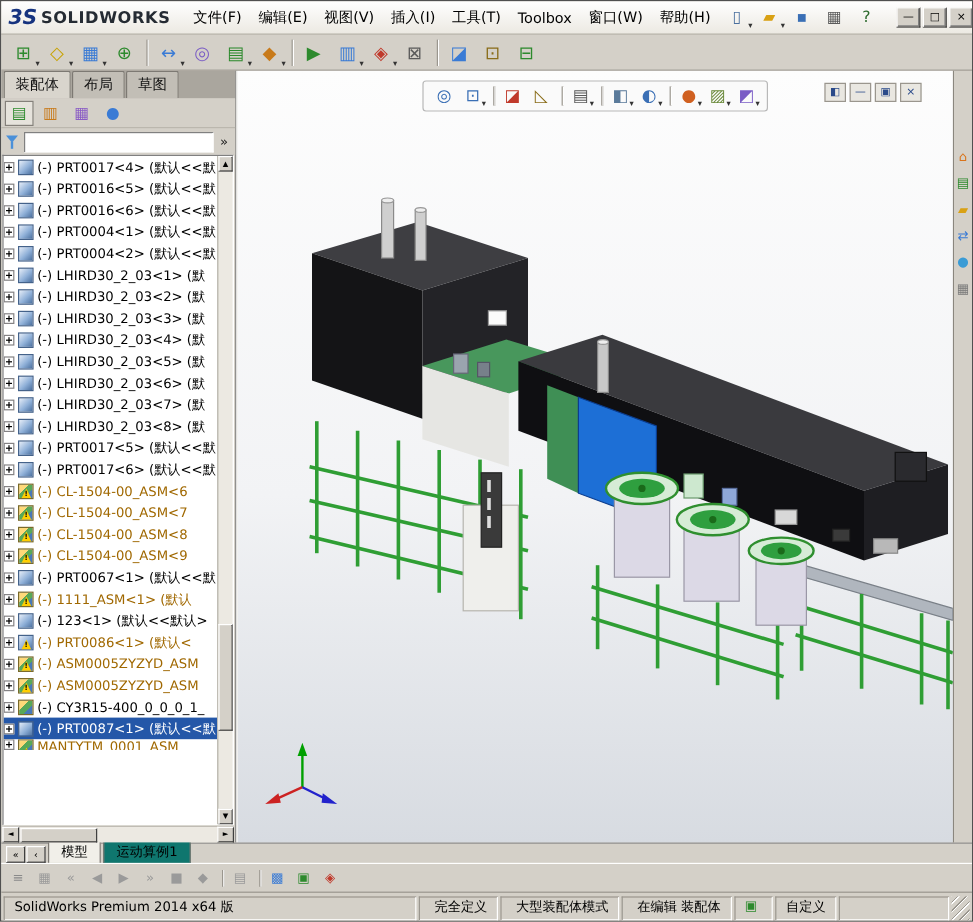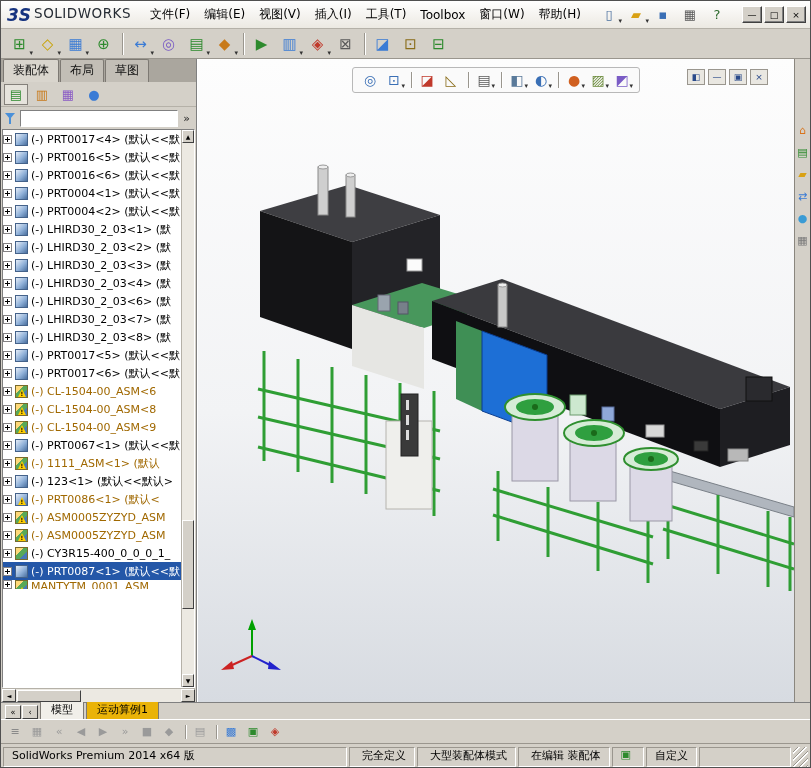--- a/index.html
+++ b/index.html
@@ -1,23 +1,23 @@
 <!DOCTYPE html>
 <html><head>
 <meta charset="utf-8">
 <style>
   *{box-sizing:border-box;margin:0;padding:0}
   html,body{width:811px;height:768px;overflow:hidden}
   body{font-family:"DejaVu Sans","Liberation Sans",sans-serif;font-size:12px;background:#d4d0c8;border:1px solid #505050;position:relative}
 
   
   .titlebar{height:28px;display:flex;align-items:center;background:linear-gradient(#ffffff,#ece9e2);border-bottom:1px solid #b5b1a8;padding:0 4px;gap:2px}
-  .logo{display:flex;align-items:flex-start;gap:3px;margin:0 10px 0 2px;white-space:nowrap}
+  .logo{display:flex;align-items:center;gap:3px;margin:0 10px 0 2px;white-space:nowrap}
   .logo-mark{font-weight:bold;font-style:italic;color:#16337f;font-size:17px}
-  .logo-text{font-weight:normal;color:#252b33;font-size:13.5px;letter-spacing:.5px}
+  .logo-text{font-weight:bold;color:#252b33;font-size:13.5px;letter-spacing:.5px}
   .menubar{display:flex;align-items:center}
   .menu-item{padding:5px 7px;color:#000;cursor:default;white-space:nowrap}
   .qat{display:flex;margin-left:auto;align-items:center;gap:1px}
   .qbtn{width:26px;height:21px;display:flex;align-items:center;justify-content:center;position:relative;font-size:13px}
   .winbtns{display:flex;margin-left:8px}
   .wbtn{width:20px;height:17px;margin-left:2px;background:#d4d0c8;border:1px solid;border-color:#fff #404040 #404040 #fff;box-shadow:inset -1px -1px 0 #808080;display:flex;align-items:center;justify-content:center;font-size:9px;color:#000}
 
   
   .toolbar2{height:30px;display:flex;align-items:center;background:#d4d0c8;border-bottom:1px solid #9a968e;padding:0 5px;gap:1px}
   .tbtn{width:27px;height:26px;display:flex;align-items:center;justify-content:center;font-size:15px;position:relative}
@@ -73,21 +73,21 @@
   .dbtn{width:18px;height:16px;background:#e9e7e1;border:1px solid #9a968e;display:flex;align-items:center;justify-content:center;font-size:9px;color:#2a4a8a}
   .model-svg{position:absolute;left:0;top:0}
   .triad{position:absolute;left:16px;bottom:26px}
 
   .taskstrip{width:16px;background:#d4d0c8;border-left:1px solid #8a867e;display:flex;flex-direction:column;align-items:center;padding-top:66px;gap:11px}
   .tpicon{font-size:11px;line-height:1}
 
   
   .doctabs{height:17px;display:flex;align-items:flex-end;background:#d4d0c8;border-top:1px solid #808080;padding-left:4px}
   .dnav{width:16px;height:14px;background:#d4d0c8;border:1px solid;border-color:#fff #404040 #404040 #fff;font-size:8px;display:flex;align-items:center;justify-content:center;margin:0 1px 0 0}
-  .dtab{padding:1px 10px 2px;font-size:11px;background:#eab308;border:1px solid #7d7973;border-bottom:none;margin:0 1px;white-space:nowrap}
+  .dtab{padding:1px 10px 2px;font-size:11px;background:#0f766e;border:1px solid #7d7973;border-bottom:none;margin:0 1px;white-space:nowrap}
   .dtab.active{background:#f1efe9}
   .motionbar{height:24px;display:flex;align-items:center;background:#d4d0c8;border-top:1px solid #fff;padding:0 4px;gap:2px}
   .mbtn{width:20px;height:18px;display:flex;align-items:center;justify-content:center;font-size:11px;position:relative}
   .statusbar{height:26px;display:flex;align-items:center;background:#d4d0c8;border-top:1px solid #9a968e;padding:2px 2px;gap:2px;font-size:11px}
   .sseg{height:20px;display:flex;align-items:flex-start;gap:4px;padding:0 8px;border:1px solid;border-color:#9a968e #fff #fff #9a968e;white-space:nowrap}
   .sseg.flexseg{flex:1}
   .sseg.endpad{width:92px}
   .grip{width:15px;height:20px;background:repeating-linear-gradient(135deg,#d4d0c8 0 3px,#9a968e 3px 4px,#ffffff 4px 5px)}
 </style>
 </head>
@@ -266,20 +266,26 @@
           <div class="trow">
             <span class="expand"></span>
             <span class="node-icon"></span>
 
             <span class="tlabel">(-) LHIRD30_2_03&lt;4&gt; (默</span>
           </div>
           <div class="trow">
             <span class="expand"></span>
             <span class="node-icon"></span>
 
+            <span class="tlabel">(-) LHIRD30_2_03&lt;5&gt; (默</span>
+          </div>
+          <div class="trow">
+            <span class="expand"></span>
+            <span class="node-icon"></span>
+
             <span class="tlabel">(-) LHIRD30_2_03&lt;6&gt; (默</span>
           </div>
           <div class="trow">
             <span class="expand"></span>
             <span class="node-icon"></span>
 
             <span class="tlabel">(-) LHIRD30_2_03&lt;7&gt; (默</span>
           </div>
           <div class="trow">
             <span class="expand"></span>
@@ -297,20 +303,26 @@
             <span class="expand"></span>
             <span class="node-icon"></span>
 
             <span class="tlabel">(-) PRT0017&lt;6&gt; (默认&lt;&lt;默</span>
           </div>
           <div class="trow warn asm">
             <span class="expand"></span>
             <span class="node-icon"></span>
             <span class="warn-badge"></span>
             <span class="tlabel">(-) CL-1504-00_ASM&lt;6</span>
+          </div>
+          <div class="trow warn asm">
+            <span class="expand"></span>
+            <span class="node-icon"></span>
+            <span class="warn-badge"></span>
+            <span class="tlabel">(-) CL-1504-00_ASM&lt;7</span>
           </div>
           <div class="trow warn asm">
             <span class="expand"></span>
             <span class="node-icon"></span>
             <span class="warn-badge"></span>
             <span class="tlabel">(-) CL-1504-00_ASM&lt;8</span>
           </div>
           <div class="trow warn asm">
             <span class="expand"></span>
             <span class="node-icon"></span>

